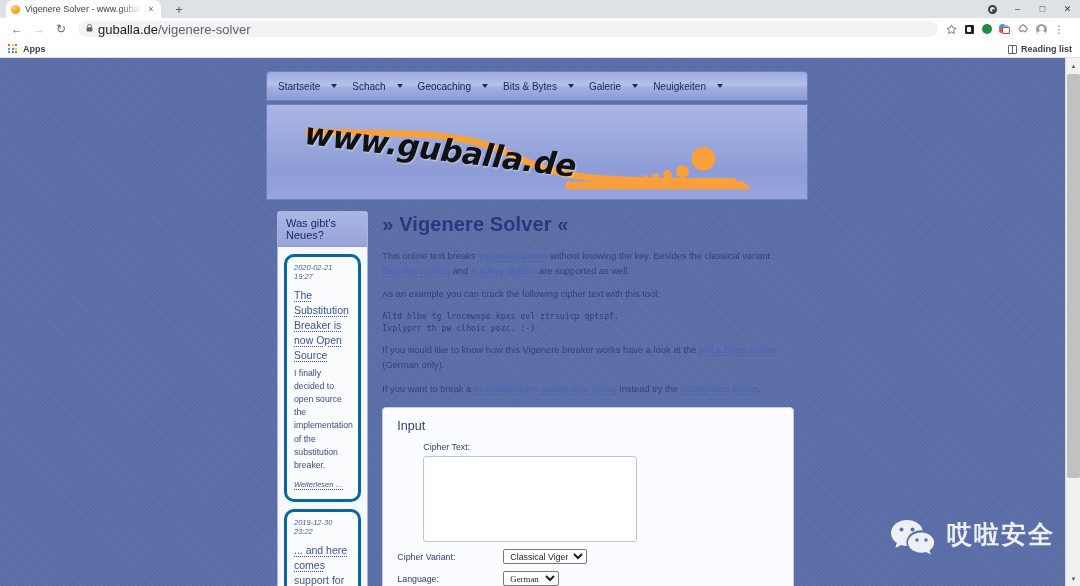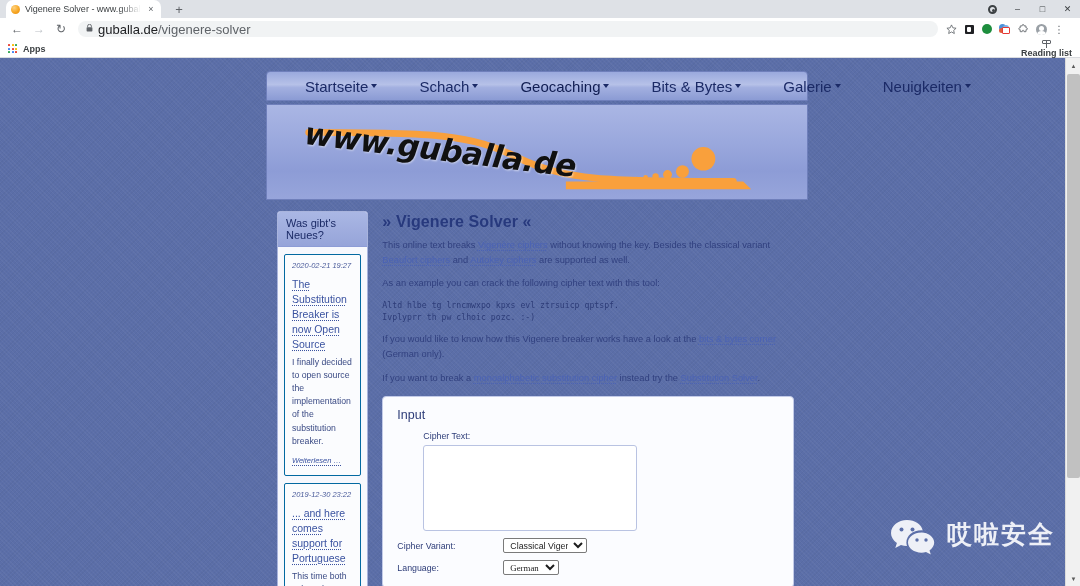--- a/index.html
+++ b/index.html
@@ -156,21 +156,21 @@
   .apps-grid i:nth-child(3){background:#34a853}
   .apps-grid i:nth-child(4){background:#4285f4}
   .apps-grid i:nth-child(5){background:#ea4335}
   .apps-grid i:nth-child(6){background:#fbbc04}
   .apps-grid i:nth-child(7){background:#34a853}
   .apps-grid i:nth-child(8){background:#4285f4}
   .apps-grid i:nth-child(9){background:#ea4335}
   .bm-label { font-size: 9px; color: #3c4043; font-weight: bold; }
   .reading-list {
     position: absolute; right: 8px; top: 0; height: 18px;
-    display: flex; align-items: center; gap: 4px; cursor: pointer; flex-direction: column;
+    display: flex; align-items: center; gap: 4px; cursor: pointer;
   }
   .reading-icon {
     width: 9px; height: 9px; border: 1px solid #5f6368; border-radius: 1px;
     position: relative;
   }
   .reading-icon::after{content:"";position:absolute;left:3px;top:0;width:1px;height:7px;background:#5f6368;}
 
   
   .viewport {
     position: relative;
@@ -196,25 +196,25 @@
     height: 30px;
     background: linear-gradient(to bottom, #9aa9dd 0%, #b6c1e8 45%, #a3b0e0 55%, #8b9bd4 100%);
     border: 1px solid #6f7fbb;
     border-radius: 4px 4px 0 0;
     display: flex;
     align-items: center;
     padding-left: 11px;
     gap: 15px;
   }
   .menu-item {
-    font-size: 15px;
+    font-size: 10px;
     color: #1b2a66;
     white-space: nowrap;
     cursor: pointer;
-    display: flex; align-items: center; gap: 3px; margin-left: 27px;
+    display: flex; align-items: center; gap: 11px;
   }
   .menu-item.active { font-weight: normal; color: #101d52; }
   .caret {
     width: 0; height: 0;
     border-left: 3px solid transparent;
     border-right: 3px solid transparent;
     border-top: 4px solid #1b2a66;
     display: inline-block;
   }
 
@@ -258,22 +258,22 @@
   .sidebar-header {
     background: linear-gradient(to bottom, #aab7e4, #96a4d9);
     border-bottom: 1px solid #8d9cd6;
     padding: 5px 8px;
     font-size: 11px;
     color: #1b2a66;
   }
   .news-item {
     margin: 7px 6px;
     padding-bottom: 6px;
-    border: 1px solid #0369a1;
-    border-radius: 2px;
+    border: 3px solid #0369a1;
+    border-radius: 10px;
     padding: 6px 7px 8px 7px;
     background: #fbfcfe;
   }
   .news-date {
     font-size: 7.5px;
     font-style: italic;
     color: #4a5b9a;
     margin-bottom: 7px;
   }
   .news-title {
@@ -307,23 +307,23 @@
   .main-col {
     flex: 1 1 auto;
     margin-top: 11px;
     margin-left: 14px;
     margin-right: 10px;
     background: transparent;
   }
   .main-inner { background: transparent; padding-right: 4px; }
 
   .page-title {
-    font-size: 16px;
+    font-size: 20px;
     color: #27397d;
-    margin-bottom: 7px;
+    margin-bottom: 13px;
     margin-top: 2px;
     letter-spacing: 0.1px;
   }
   .para {
     font-size: 9.3px;
     line-height: 1.58;
     color: #31407f;
     margin-bottom: 9px;
   }
   .para a {

